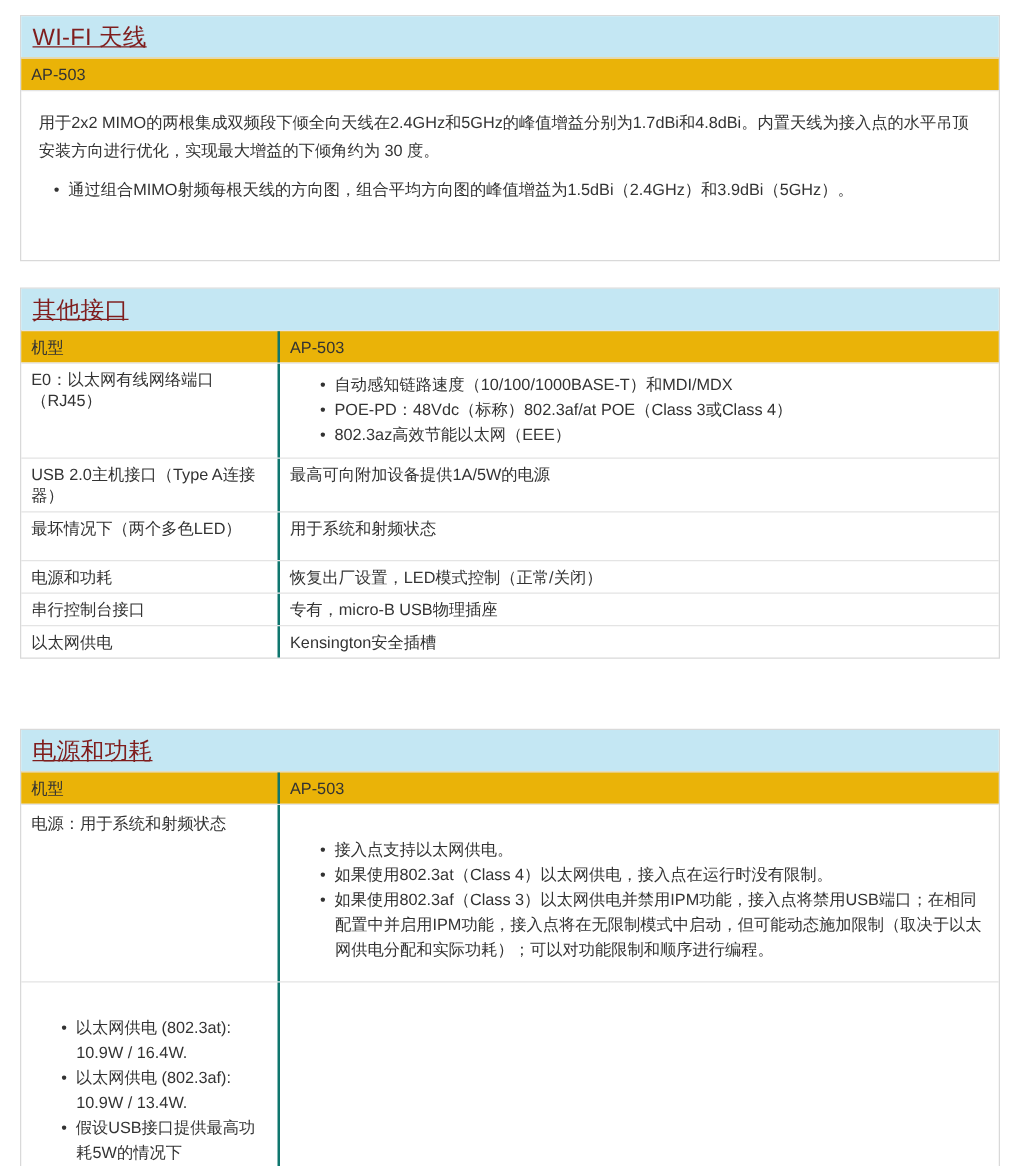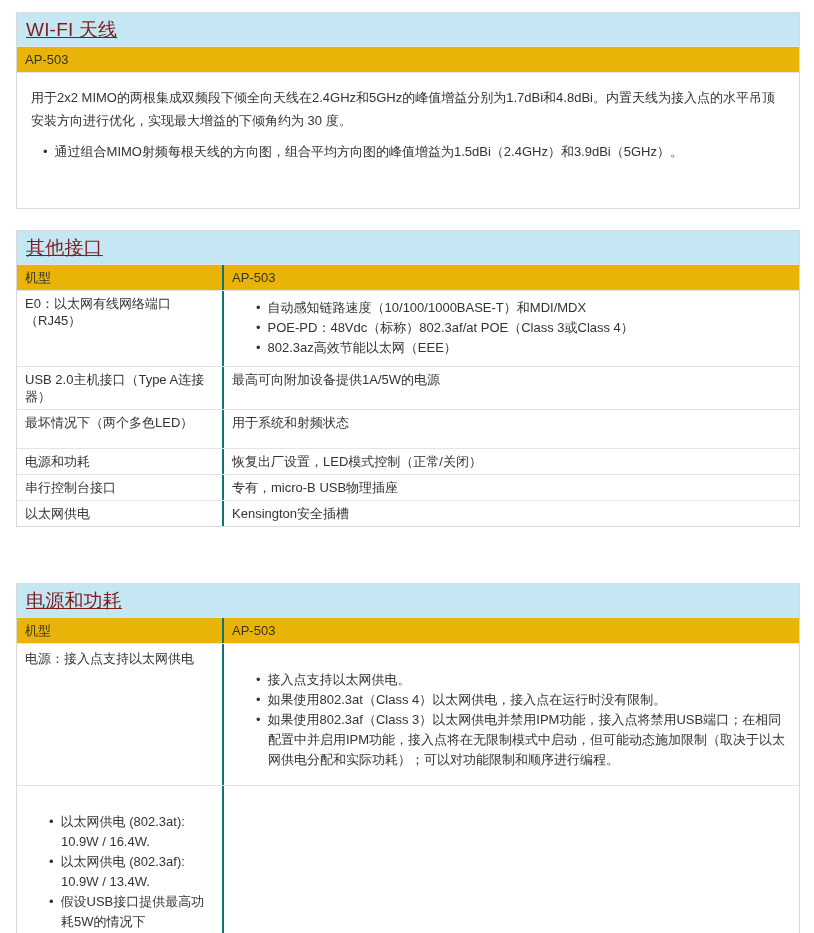--- a/index.html
+++ b/index.html
@@ -154,21 +154,21 @@
   <section class="spec gap-lg">
     <div class="sec-header">
       <span class="sec-title">电源和功耗</span>
     </div>
     <div class="row two gray h25">
       <div class="cell">机型</div>
       <div class="cell">AP-503</div>
     </div>
 
     <div class="row two h142">
-      <div class="cell label-pad">电源：接入点支持以太网供电</div>
+      <div class="cell label-pad">电源：用于系统和射频状态</div>
       <div class="cell">
         <ul class="blist ul-lg">
           <li>接入点支持以太网供电。</li>
           <li>如果使用802.3at（Class 4）以太网供电，接入点在运行时没有限制。</li>
           <li>如果使用802.3af（Class 3）以太网供电并禁用IPM功能，接入点将禁用USB端口；在相同配置中并启用IPM功能，接入点将在无限制模式中启动，但可能动态施加限制（取决于以太网供电分配和实际功耗）；可以对功能限制和顺序进行编程。</li>
         </ul>
       </div>
     </div>
 
     <div class="row two h84">

